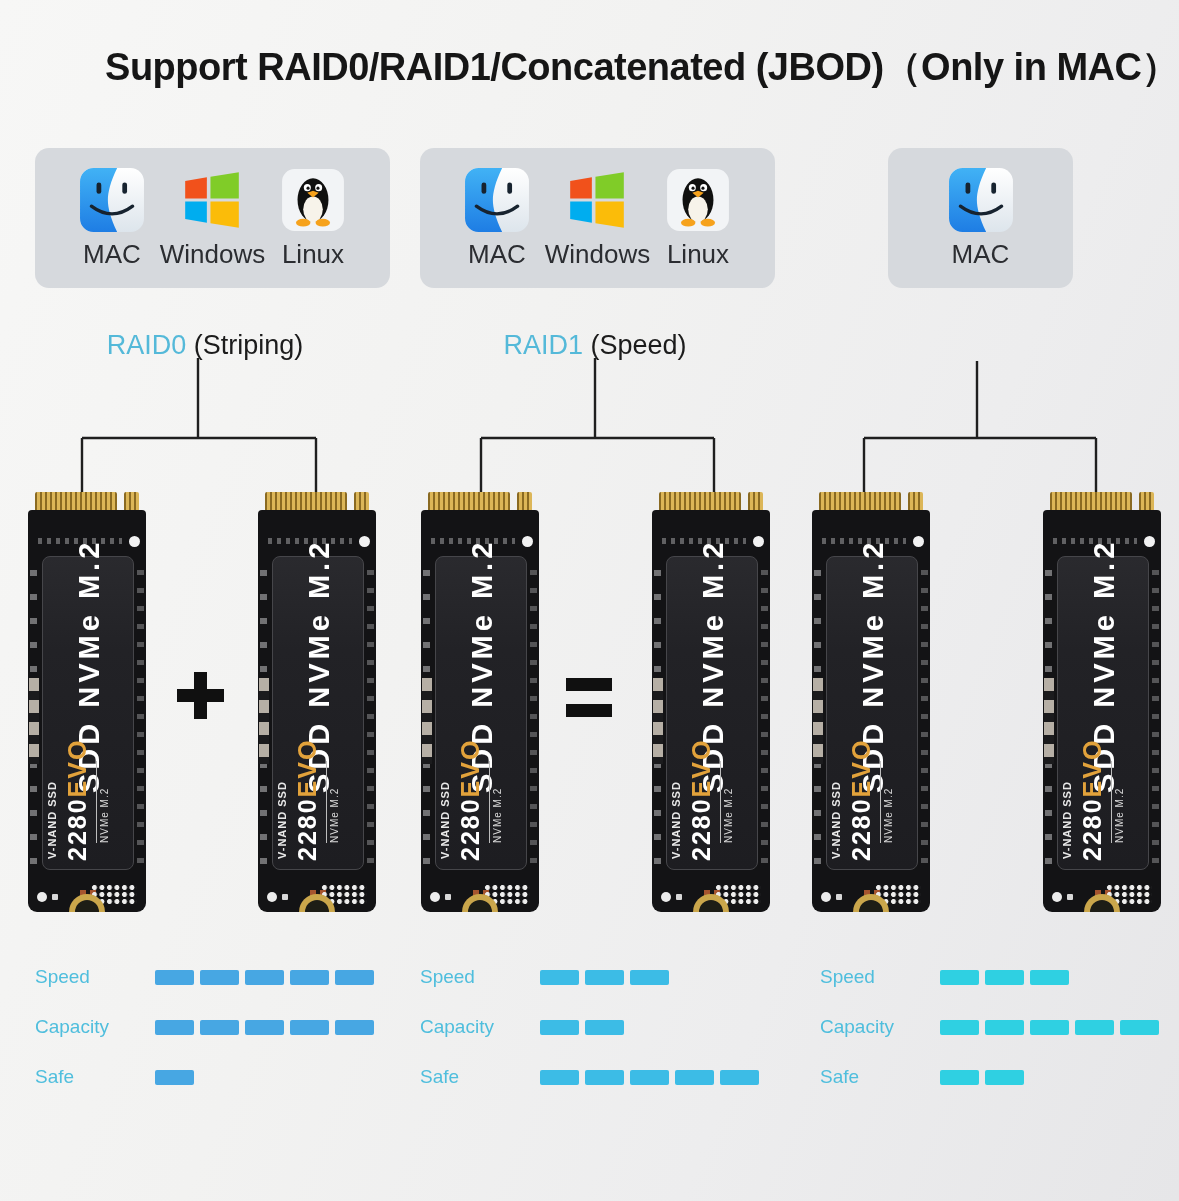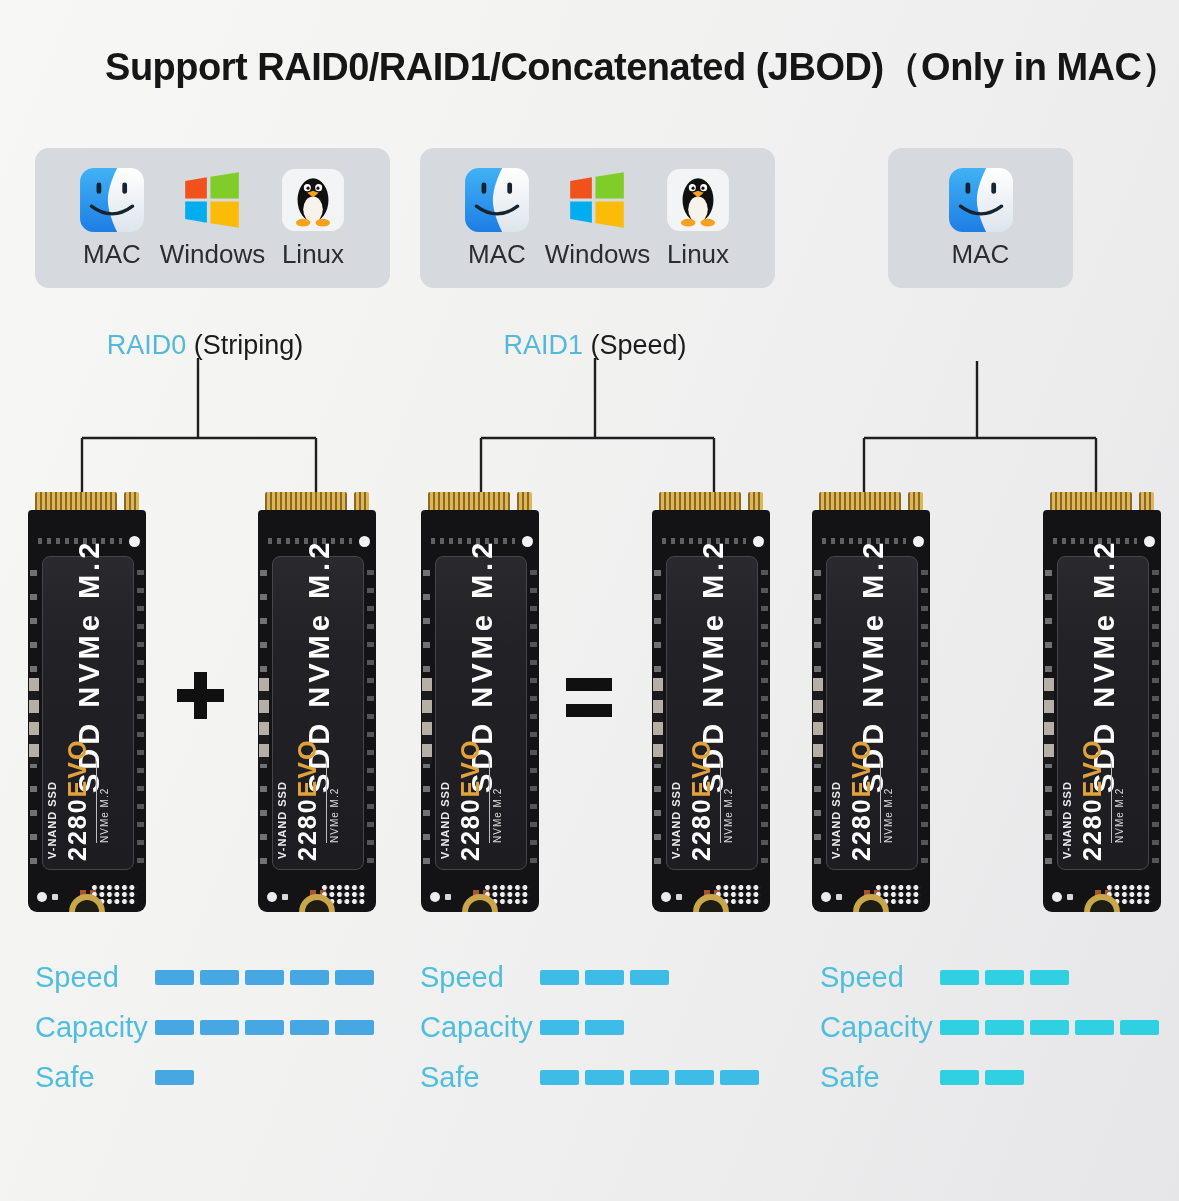--- a/index.html
+++ b/index.html
@@ -114,21 +114,21 @@
   .op-plus::after{content:"";position:absolute;left:17px;top:0;width:13px;height:47px;background:#101010;}
   .op-equals{left:566px;top:678px;width:46px;height:39px;}
   .op-equals::before{content:"";position:absolute;left:0;top:0;width:46px;height:13px;background:#101010;}
   .op-equals::after{content:"";position:absolute;left:0;top:26px;width:46px;height:13px;background:#101010;}
   
   .stats{position:absolute;top:952px;width:370px;}
   .stats.s0{left:35px;}
   .stats.s1{left:420px;}
   .stats.s2{left:820px;}
   .stat-row{display:flex;align-items:center;height:50px;}
-  .stat-label{width:120px;font-size:29px;color:#4fbedd;flex:none;}
+  .stat-label{width:120px;font-size:19px;color:#4fbedd;flex:none;}
   .bars{display:flex;gap:6px;}
   .bar{width:39px;height:15px;border-radius:2px;flex:none;}
 </style>
 </head>
 <body>
 
 <div class="canvas">
 
   <div class="page-title">Support RAID0/RAID1/Concatenated (JBOD)（Only in MAC）</div>
 

